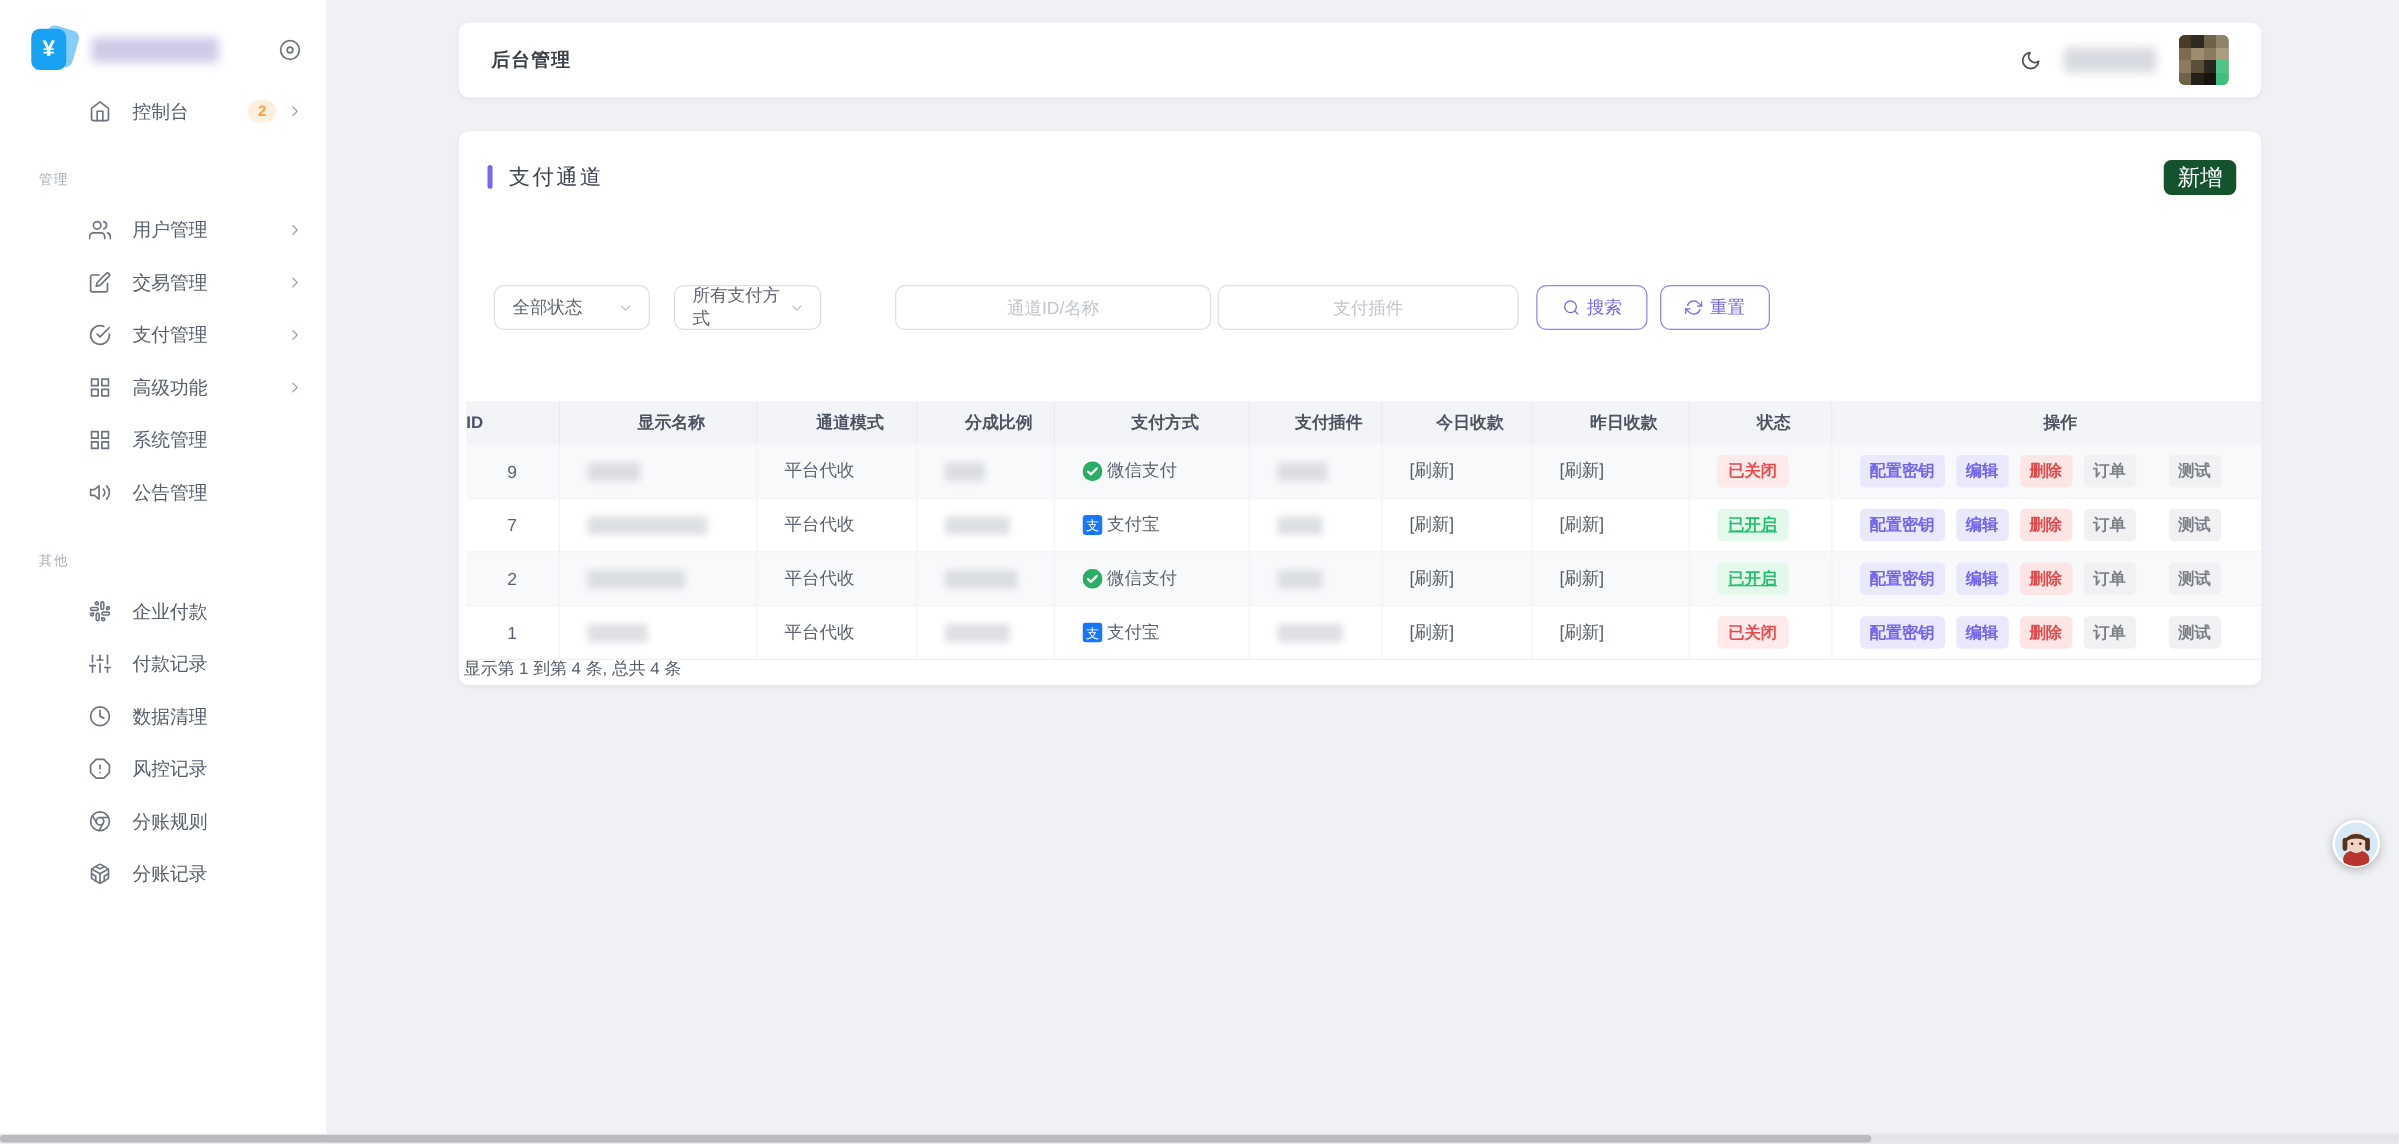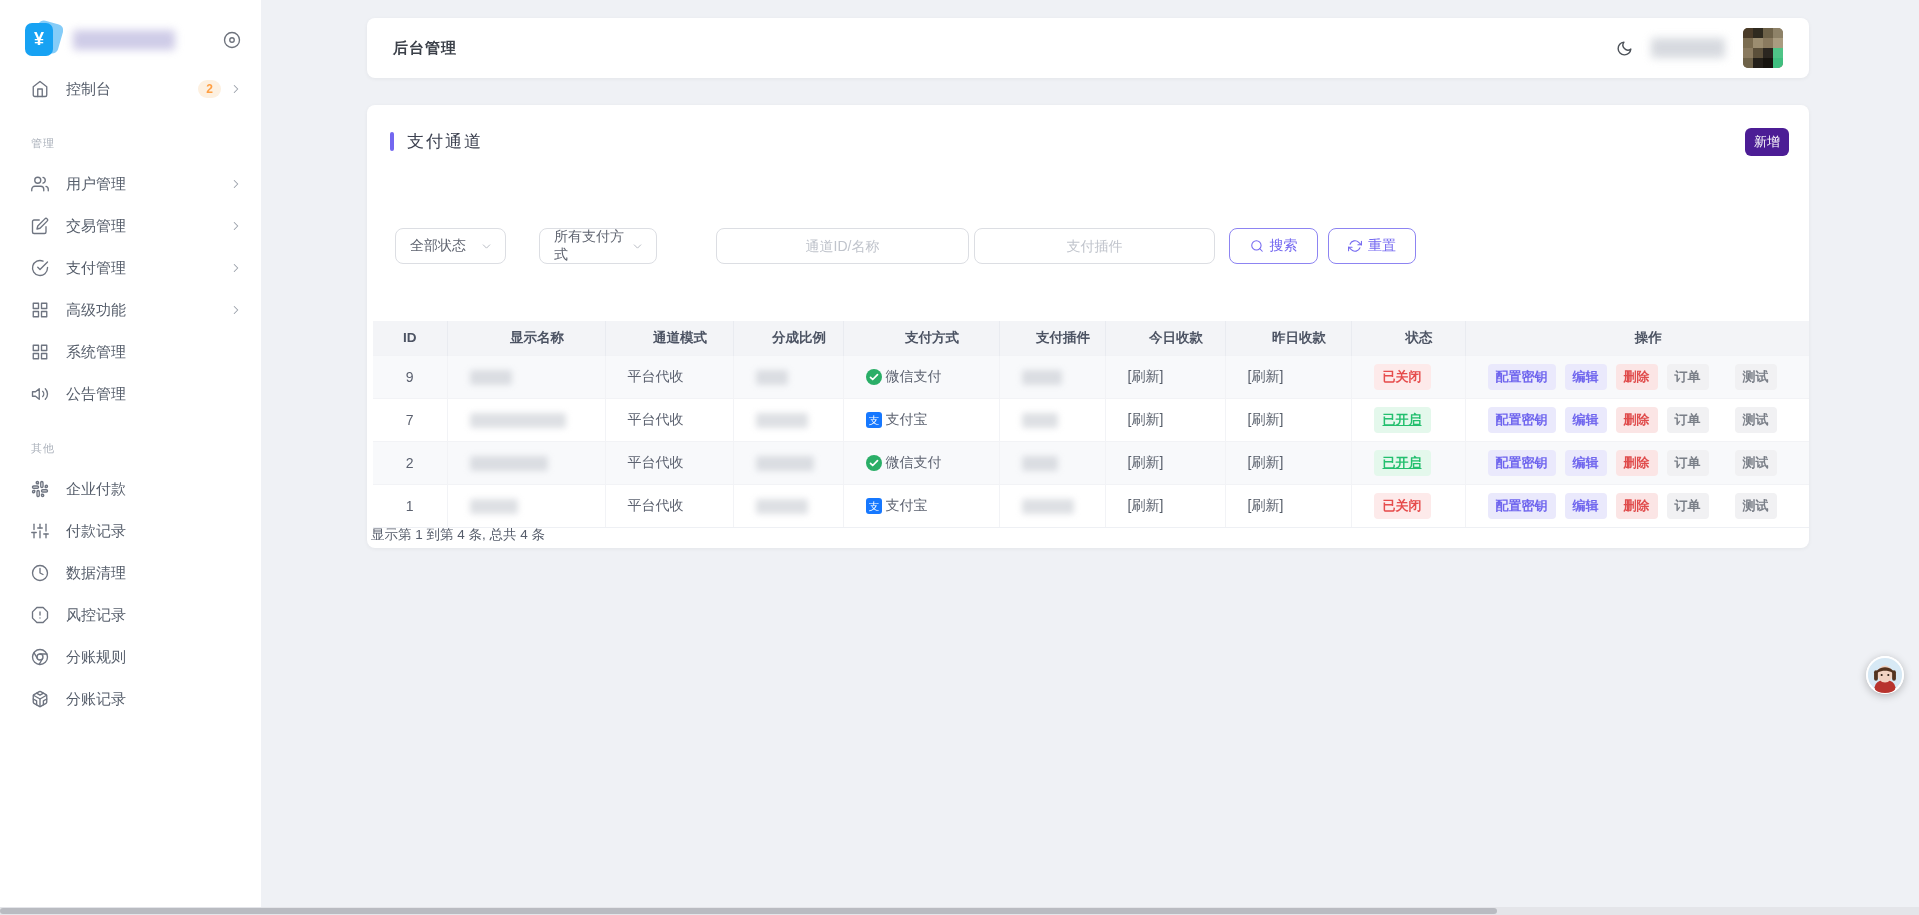--- a/index.html
+++ b/index.html
@@ -9,21 +9,21 @@
   
   .sidebar { position:absolute; left:0; top:0; width:261px; height:915px; background:#fff; z-index:2; }
   .logo-row { display:flex; align-items:center; padding:22px 20px 0 24px; }
   .logo-mark { position:relative; width:36px; height:36px; flex:0 0 auto; }
   .logo-back { position:absolute; width:26px; height:30px; right:-1px; top:0; background:#85ccf8; border-radius:6px; transform:rotate(16deg); }
   .logo-front { position:absolute; width:28px; height:33px; left:1px; top:1px; background:#17a2f3; border-radius:7px; color:#fff; display:flex; align-items:center; justify-content:center; font-size:18px; font-weight:bold; }
   .brand-blur { width:102px; height:20px; margin-left:13px; background:#a7a2d4; border-radius:3px; filter:blur(4px); opacity:.55; }
   .collapse-btn { margin-left:auto; width:18px; height:18px; color:#6d727c; cursor:pointer; }
   .collapse-btn svg { width:18px; height:18px; }
 
-  .side-item { display:flex; align-items:center; height:42px; padding:0 18px 0 31px; font-size:15px; color:#565e6b; cursor:pointer; }
+  .side-item { display:flex; align-items:center; height:42px; padding:0 18px 0 31px; font-size:15px; color:#565e6b; cursor:pointer;margin-left:40px; }
   .side-item .ic { width:18px; height:18px; color:#6e7480; margin-right:17px; flex:0 0 auto; }
   .side-item .ic svg { width:18px; height:18px; display:block; }
   .side-item .arrow { margin-left:auto; width:14px; height:14px; color:#9aa0aa; }
   .side-item .arrow svg { width:14px; height:14px; display:block; }
   .console-item { margin-top:10px; }
   .num-badge { margin-left:auto; background:#fdf0e0; color:#ff9f43; font-size:12px; font-weight:bold; border-radius:9px; padding:2px 8px; line-height:1.2; }
   .console-item .arrow { margin-left:8px; }
   .group-label { padding:26px 0 12px 31px; font-size:11px; color:#aab0ba; letter-spacing:1px; }
 
   
@@ -34,47 +34,47 @@
   .moon-btn svg { width:17px; height:17px; display:block; }
   .user-blur { width:74px; height:20px; background:#c6cad2; border-radius:3px; filter:blur(4px); opacity:.7; }
   .user-avatar { width:40px; height:40px; border-radius:5px; overflow:hidden; }
   .user-avatar svg { width:40px; height:40px; display:block; }
 
   
   .panel { position:absolute; left:367px; top:105px; width:1442px; height:443px; background:#fff; border-radius:8px; box-shadow:0 1px 4px rgba(0,0,0,.05); }
   .panel-title { position:absolute; left:23px; top:25px; display:flex; align-items:center; gap:13px; }
   .title-bar { width:4px; height:19px; border-radius:2px; background:#7367f0; }
   .title-text { font-size:17px; color:#3c4150; letter-spacing:2px; }
-  .add-btn { position:absolute; right:20px; top:23px; width:44px; height:28px; background:#4c1d95; color:#fff; border:none; border-radius:6px; font-size:13px; cursor:pointer; font-family:inherit; }
+  .add-btn { position:absolute; right:20px; top:23px; width:58px; height:28px; background:#14532d; color:#fff; border:none; border-radius:6px; font-size:18px; cursor:pointer; font-family:inherit; }
 
   .f-ctl { position:absolute; top:123px; height:36px; font-size:14px; }
   .select-box { border:1px solid #dcdee3; border-radius:8px; background:#fff; display:flex; align-items:center; padding:0 12px 0 14px; color:#5f6470; cursor:pointer; }
   .select-box .chev { width:13px; height:13px; color:#b6bac2; margin-left:auto; }
   .select-box .chev svg { width:13px; height:13px; display:block; }
-  .sel-status { left:28px; width:111px; }
+  .sel-status { left:28px; width:125px; }
   .sel-method { left:172px; width:118px; justify-content:center; }
   .sel-method .chev { margin-left:3px; }
   .f-input { border:1px solid #dcdee3; border-radius:8px; padding:0 14px; color:#333; font-size:14px; font-family:inherit; outline:none;text-align:center; }
   .f-input::placeholder { color:#c0c4cc; }
   .in-channel { left:349px; width:253px; }
   .in-plugin { left:607px; width:241px; }
   .ol-btn { border:1px solid #8d84f2; border-radius:8px; background:#fff; color:#7367f0; font-size:14px; font-family:inherit; display:flex; align-items:center; justify-content:center; gap:6px; cursor:pointer; }
   .ol-btn .bic { width:14px; height:14px; }
   .ol-btn .bic svg { width:14px; height:14px; display:block; }
   .btn-search { left:862px; width:89px; }
   .btn-reset { left:961px; width:88px; }
 
   
   .table-wrap { position:absolute; left:6px; top:216px; width:1436px; }
   table { width:100%; border-collapse:collapse; table-layout:fixed; }
   col.c0{width:74px} col.c1{width:158px} col.c2{width:128px} col.c3{width:110px} col.c4{width:156px}
   col.c5{width:106px} col.c6{width:120px} col.c7{width:126px} col.c8{width:114px} col.c9{width:344px}
   th { background:#f3f4f7; height:34px; font-size:13.5px; color:#4c5363; text-align:center; padding-left:22px; font-weight:bold; border-right:1px solid #e9ebf0; }
   th:last-child { border-right:none; }
-  th.cen { text-align:center; padding-left:0; }
+  th.cen { text-align:left; padding-left:0; }
   td { height:43px; font-size:14px; color:#5c6270; padding-left:22px; border-right:1px solid #f2f3f6; border-top:1px solid #f2f3f6; background:transparent; }
   td:last-child { border-right:none; }
   td.cen { text-align:center; padding-left:0; }
   tr.stripe td { background:#f8f9fb; }
   tr:last-child td { border-bottom:1px solid #eef0f4; }
   .blur-cell { display:inline-block; height:15px; border-radius:2px; background:#c2c6cd; filter:blur(3px); opacity:.55; vertical-align:middle; }
   .pay-cell { display:flex; align-items:center; gap:4px; height:100%; }
   .pay-ic { width:16px; height:16px; flex:0 0 auto; }
   .pay-ic svg { width:16px; height:16px; display:block; }
   .refresh-link { cursor:pointer; color:#565d69; }

